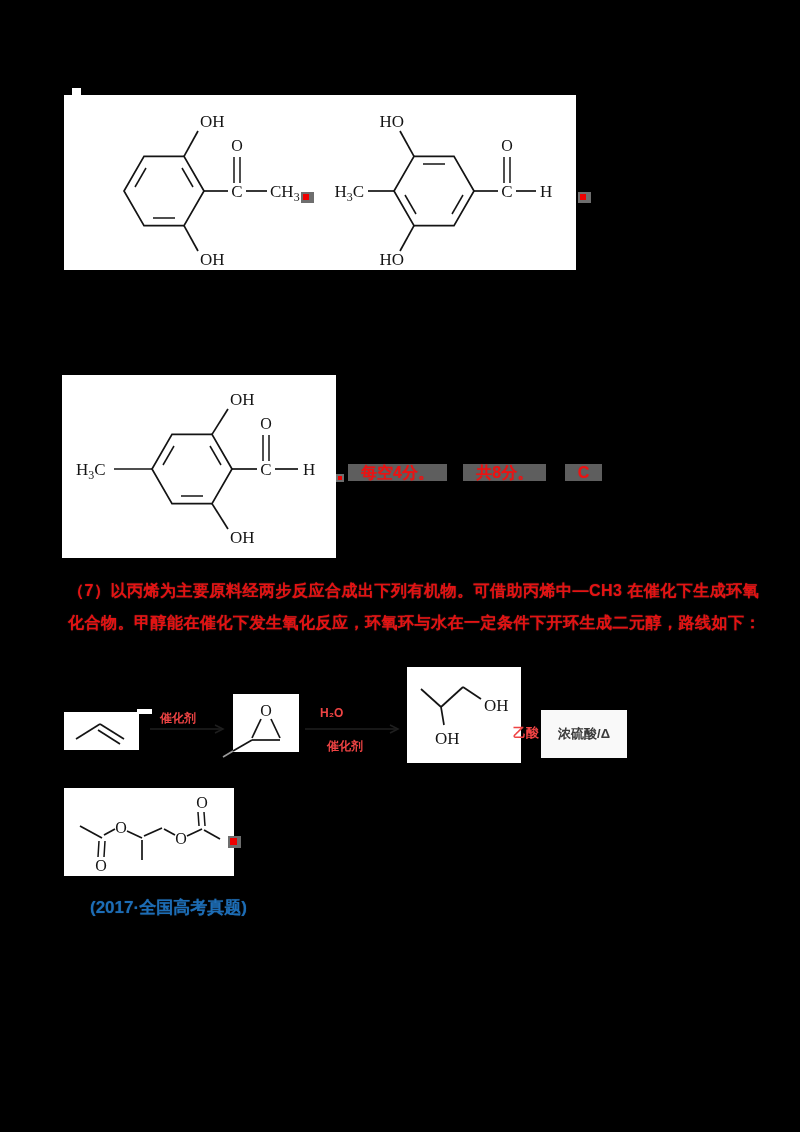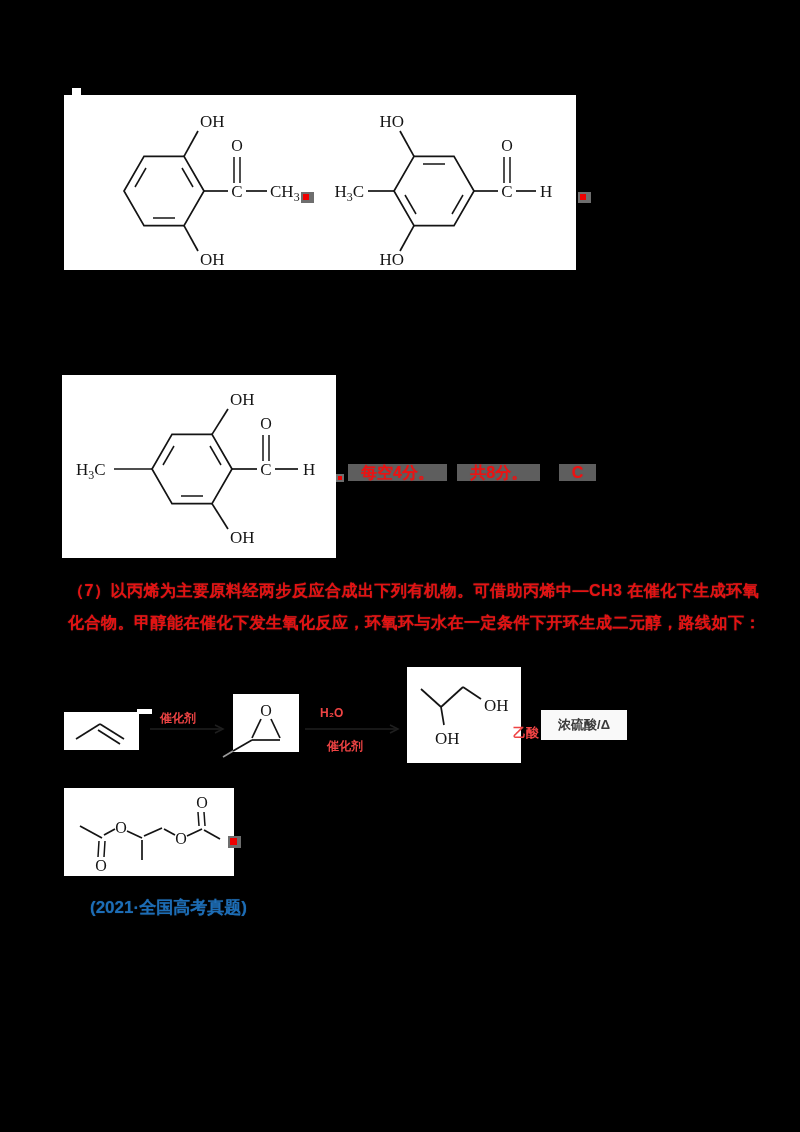--- a/index.html
+++ b/index.html
@@ -102,21 +102,21 @@
         <text x="168" y="168" font-size="17">OH</text>
       </g>
     </svg>
   </div>
 
   <div class="abs marker-gray" style="left:336px;top:474px;width:8px;height:8px;">
     <div class="marker-red" style="width:4px;height:4px;"></div>
   </div>
   <div class="abs red-note" style="left:348px;top:463px;">
     <span class="hl">每空4分。</span>
-    <span class="hl" style="margin-left:6px;">共8分。</span>
+    <span class="hl" style="margin-left:12px;">共8分。</span>
     <span class="hl" style="margin-left:14px;">C</span>
   </div>
 
   <div class="abs red-par" style="left:68px;top:581px;">（7）以丙烯为主要原料经两步反应合成出下列有机物。可借助丙烯中—CH3 在催化下生成环氧</div>
   <div class="abs red-par" style="left:68px;top:613px;">化合物。甲醇能在催化下发生氧化反应，环氧环与水在一定条件下开环生成二元醇，路线如下：</div>
 
   <div class="abs whitebox" style="left:64px;top:712px;width:75px;height:38px;">
     <svg width="75" height="38" viewBox="0 0 75 38">
       <line class="bond" x1="12" y1="27" x2="36" y2="12"></line>
       <line class="bond" x1="36" y1="12" x2="60" y2="27"></line>
@@ -156,21 +156,21 @@
       <line class="bond" x1="14" y1="22" x2="34" y2="40"></line>
       <line class="bond" x1="34" y1="40" x2="56" y2="20"></line>
       <line class="bond" x1="56" y1="20" x2="74" y2="32"></line>
       <line class="bond" x1="34" y1="40" x2="37" y2="58"></line>
       <text x="77" y="44" font-size="17">OH</text>
       <text x="28" y="77" font-size="17">OH</text>
     </svg>
   </div>
 
   <div class="abs faint" style="left:513px;top:724px;font-size:13px;text-align:center;">乙酸</div>
-  <div class="abs answerbox" style="left:541px;top:710px;width:86px;height:30px;">浓硫酸/Δ</div>
+  <div class="abs answerbox" style="left:541px;top:710px;width:86px;height:48px;">浓硫酸/Δ</div>
 
   <div class="abs whitebox" style="left:64px;top:788px;width:170px;height:88px;">
     <svg width="170" height="88" viewBox="0 0 170 88">
       <line class="bond" x1="16" y1="38" x2="38" y2="50"></line>
       <line class="bond-thin" x1="35" y1="53" x2="34" y2="69"></line>
       <line class="bond-thin" x1="41" y1="53" x2="40" y2="69"></line>
       <text x="37" y="83" font-size="16" text-anchor="middle">O</text>
       <line class="bond" x1="40" y1="47" x2="51" y2="41"></line>
       <text x="57" y="45" font-size="16" text-anchor="middle">O</text>
       <line class="bond" x1="63" y1="43" x2="78" y2="50"></line>
@@ -182,15 +182,15 @@
       <line class="bond-thin" x1="135" y1="38" x2="134" y2="24"></line>
       <line class="bond-thin" x1="141" y1="38" x2="140" y2="24"></line>
       <text x="138" y="20" font-size="16" text-anchor="middle">O</text>
       <line class="bond" x1="140" y1="42" x2="156" y2="51"></line>
     </svg>
   </div>
   <div class="abs marker-gray" style="left:228px;top:836px;width:13px;height:12px;">
     <div class="marker-red" style="width:7px;height:7px;"></div>
   </div>
 
-  <div class="abs citation" style="left:90px;top:896px;">(2021·全国高考真题)</div>
+  <div class="abs citation" style="left:90px;top:896px;">(2017·全国高考真题)</div>
 
 </div>
 
 </body></html>

